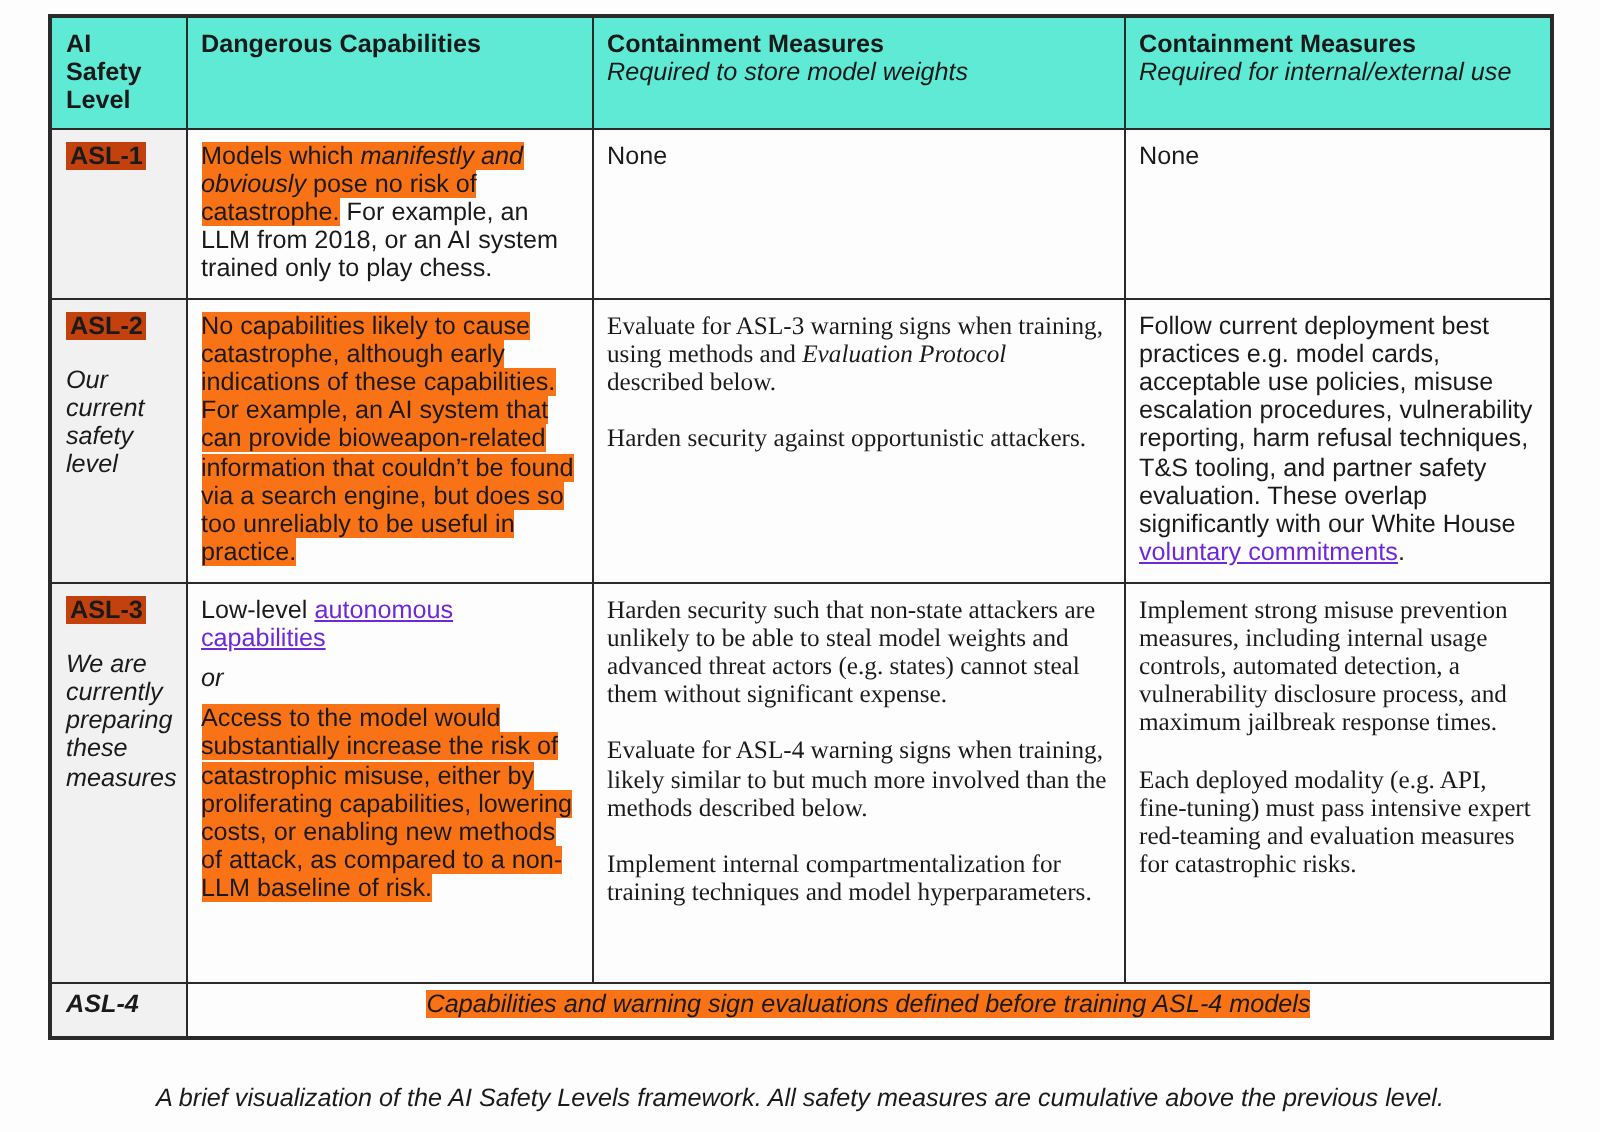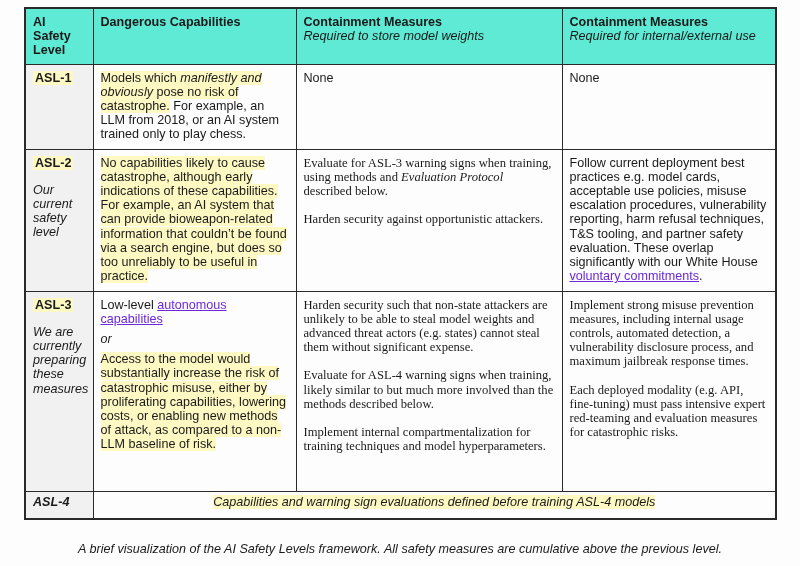--- a/index.html
+++ b/index.html
@@ -6,23 +6,23 @@
   body { width:800px; height:566px; position:relative; overflow:hidden;
          font-family:"Liberation Sans", sans-serif; color:#1a1a1a; }
   table.asl { position:absolute; left:24px; top:7px; width:751px;
               border-collapse:collapse; border:2px solid #2a2a2a; table-layout:fixed; }
   table.asl td, table.asl th { border:1.5px solid #2a2a2a; vertical-align:top;
               font-size:12.6px; line-height:14.2px; padding:6px 7px 6px 7px; text-align:left; }
   col.c1 { width:68px; } col.c2 { width:203px; } col.c3 { width:266px; } col.c4 { width:214px; }
   thead th { background:#5eead4; font-weight:bold; height:31px; }
   thead th .sub { display:block; font-weight:normal; font-style:italic; }
   td.lvl { background:#f1f1f1; }
-  .badge { font-weight:bold; background:#fef9c3; padding:0 2px; }
+  .badge { font-weight:bold; background:#c2410c; padding:0 2px; }
   .lvl-note { display:block; font-style:italic; margin-top:13px; }
-  .hl { background:#fef9c3;text-align:right; }
+  .hl { background:#f97316;text-align:right; }
   a.lnk { color:#6d28d9; text-decoration:underline; }
   p { margin:0;font-family:Liberation Serif, serif; }
   p + p { margin-top:14px; }
   .or { font-style:italic; display:block; margin:6px 0 6px 0; }
   tr.r1 td { height:72px; } tr.r2 td { height:129px; } tr.r3 td { height:187px; }
   tr.r4 td { height:16px; padding-top:3px; padding-bottom:7px;font-style:italic; }
   tr.r5 td { height:16px; padding-top:7px; padding-bottom:7px; }
   td.span-c { text-align:center !important; font-style:italic; }
   .ellipsis { color:#777; font-style:normal; }
   .caption { position:absolute; left:0; top:542px; width:800px; text-align:center;

